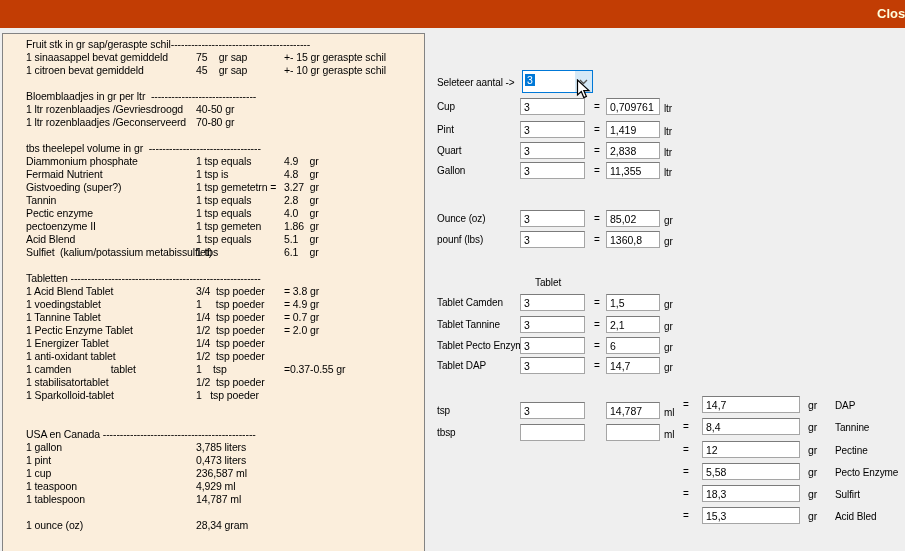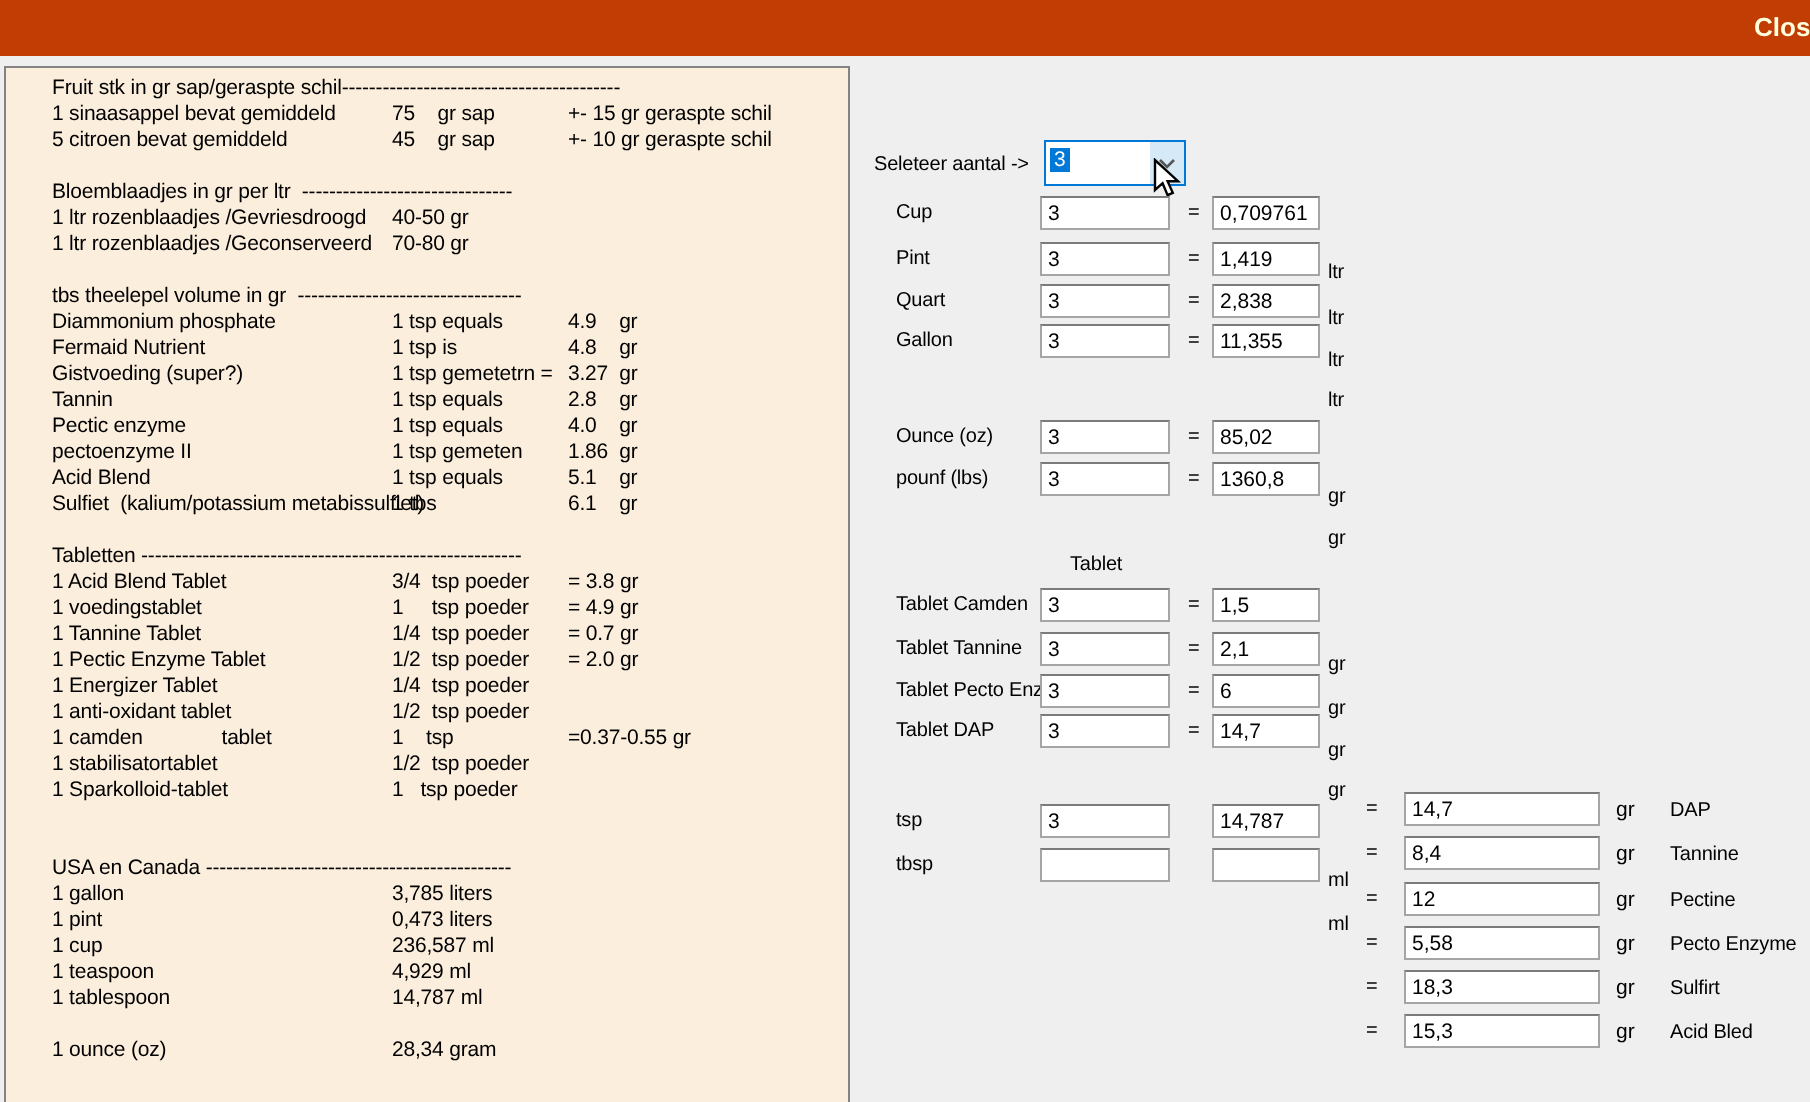--- a/index.html
+++ b/index.html
@@ -45,31 +45,31 @@
   .combo-sel{
     position:absolute;left:2px;top:3px;padding:0 2px;
     font-size:10.5px;background:#0078D7;color:#fff;
   }
   .combo-btn{
     position:absolute;right:0;top:0;width:17px;height:21px;
     background:#D5E9F7;display:flex;align-items:center;justify-content:center;
   }
   .col-head{left:105px;top:277px;}
   .crow{position:absolute;left:0;width:475px;height:18px;}
-  .crow .flabel{left:7px;top:3px;margin-left:11px;}
+  .crow .flabel{left:7px;top:3px;}
   .tbox{
     position:absolute;top:0;height:15px;background:#fff;
     border:1px solid #A5A5A5;border-top-color:#7B7B7B;
     font-family:"Liberation Sans","DejaVu Sans",sans-serif;
     font-size:10.5px;color:#000;padding:0 3px;margin:0;box-sizing:content-box;
   }
   .t1{left:90px;width:57px;}
   .ceq{left:164px;top:3px;font-size:10px;}
   .t2{left:176px;width:46px;}
-  .cunit{left:234px;top:5px;margin-top:28px;}
+  .cunit{left:234px;top:5px;}
   
   .geq{left:253px;top:3px;font-size:10px;position:absolute;}
   .t3{left:272px;width:90px;}
   .gunit{left:378px;top:3px;position:absolute;font-size:10.5px;white-space:pre;}
   .cname{left:405px;top:4px;}
   
   #vol-rows div:nth-of-type(1){top:98px}
   #vol-rows div:nth-of-type(2){top:121px}
   #vol-rows div:nth-of-type(3){top:142px}
   #vol-rows div:nth-of-type(4){top:162px}
@@ -101,21 +101,21 @@
       <span class="c1">Fruit stk in gr sap/geraspte schil-----------------------------------------</span>
       <span class="c2"></span>
       <span class="c3"></span>
     </div>
     <div class="prow">
       <span class="c1">1 sinaasappel bevat gemiddeld</span>
       <span class="c2">75    gr sap</span>
       <span class="c3">+- 15 gr geraspte schil</span>
     </div>
     <div class="prow">
-      <span class="c1">5 citroen bevat gemiddeld</span>
+      <span class="c1">1 citroen bevat gemiddeld</span>
       <span class="c2">45    gr sap</span>
       <span class="c3">+- 10 gr geraspte schil</span>
     </div>
     <div class="prow">
       <span class="c1"></span>
       <span class="c2"></span>
       <span class="c3"></span>
     </div>
     <div class="prow">
       <span class="c1">Bloemblaadjes in gr per ltr  -------------------------------</span>

